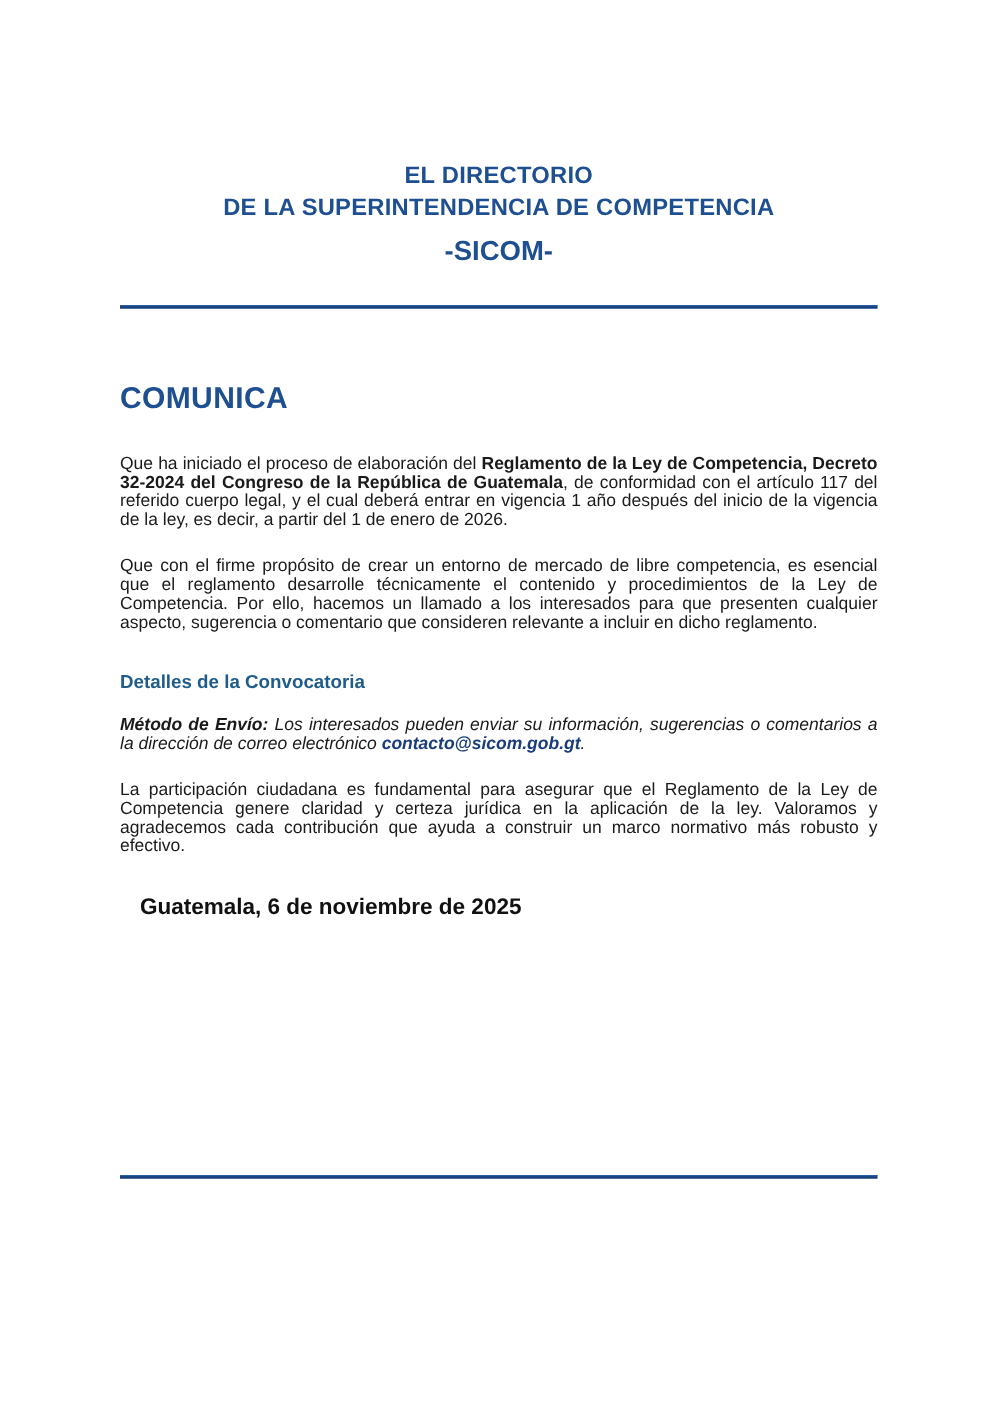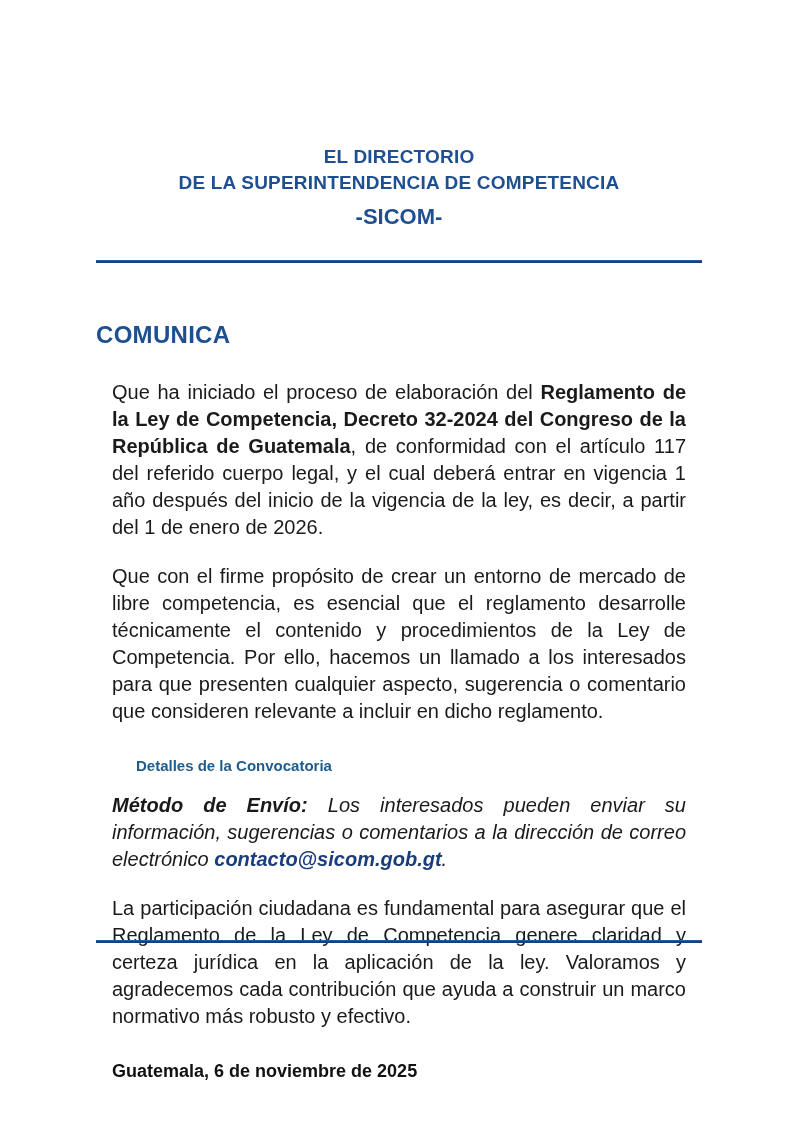--- a/index.html
+++ b/index.html
@@ -16,21 +16,21 @@
     background: #ffffff;
     margin: 0 auto;
     overflow: hidden;
     font-family: "Liberation Sans", sans-serif;
     -webkit-font-smoothing: antialiased;
   }
 
   .content {
     position: absolute;
     left: 96px;
-    top: 16px;
+    top: 0;
     width: 606px;
   }
 
   
   .masthead {
     padding-top: 128px;
     text-align: center;
   }
 
   .masthead .title-line {
@@ -78,31 +78,30 @@
     letter-spacing: 0.3px;
     margin-top: 58px;
   }
 
   .section-heading {
     color: #1f5c8b;
     font-weight: bold;
     font-size: 15px;
     margin-top: 32px;
     margin-bottom: 0;
-    margin-left: 40px;
   }
 
   
   p.body {
     color: #1a1a1a;
-    font-size: 20px;
-    line-height: 27px;
+    font-size: 14px;
+    line-height: 15px;
     text-align: justify;
     text-justify: inter-word;
-    margin: 16px;
+    margin: 0;
   }
 
   p.gap-first { margin-top: 30px; }
   p.gap { margin-top: 22px; }
   p.gap-small { margin-top: 18px; font-style: italic; }
   p.gap-detail { margin-top: 20px; }
 
   b, strong { font-weight: bold; color: inherit; }
 
   .email {

